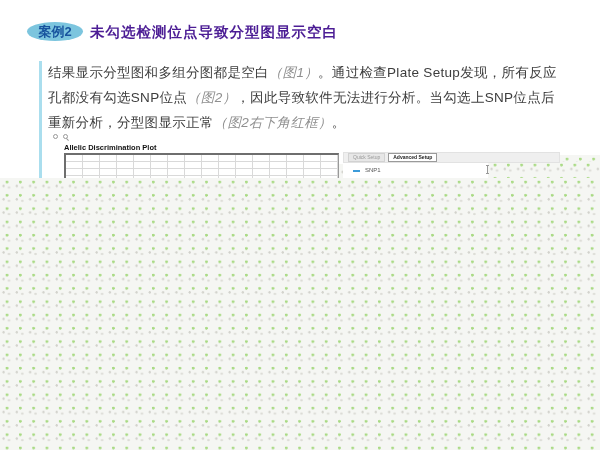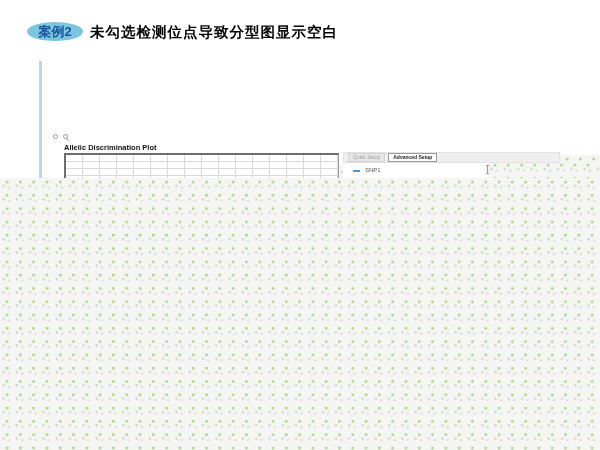--- a/index.html
+++ b/index.html
@@ -12,21 +12,21 @@
 
   
   .badge {
     position:absolute; left:27px; top:22px; width:56px; height:19px;
     background:#7cc5de; border-radius:50%;
     color:#17539e; font-weight:bold; font-size:13px; line-height:19px;
     text-align:center;
   }
   .page-title {
     position:absolute; left:90px; top:23px;
-    color:#000000; font-weight:bold; font-size:14.5px; letter-spacing:1px;
+    color:#4c1d95; font-weight:bold; font-size:14.5px; letter-spacing:1px;
     white-space:nowrap;
   }
 
   
   .quote-line {
     position:absolute; left:39px; top:61px; width:2.5px; height:117px;
     background:#aadeee;
   }
   .para {
     position:absolute; left:48px; top:60px; width:519px;
@@ -115,20 +115,21 @@
   <div class="dots dots-right"></div>
   <div class="dots dots-topright"></div>
   <div class="dots dots-gap"></div>
 
   <div class="badge">
     <span>案例2</span>
   </div>
   <div class="page-title">未勾选检测位点导致分型图显示空白</div>
 
   <div class="quote-line"></div>
+  <div class="para"><span>结果显示分型图和多组分图都是空白</span><span class="ref">（图1）</span><span>。通过检查Plate Setup发现，所有反应孔都没有勾选SNP位点</span><span class="ref">（图2）</span><span>，因此导致软件无法进行分析。当勾选上SNP位点后重新分析，分型图显示正常</span><span class="ref">（图2右下角红框）</span><span>。</span></div>
 
   <div class="fig-tools">
     <span class="tool-circle"></span>
     <span class="tool-mag"></span>
   </div>
 
   <div class="plot-title">Allelic Discrimination Plot</div>
   <div class="plot-grid"></div>
 
   <div class="tabbar">

